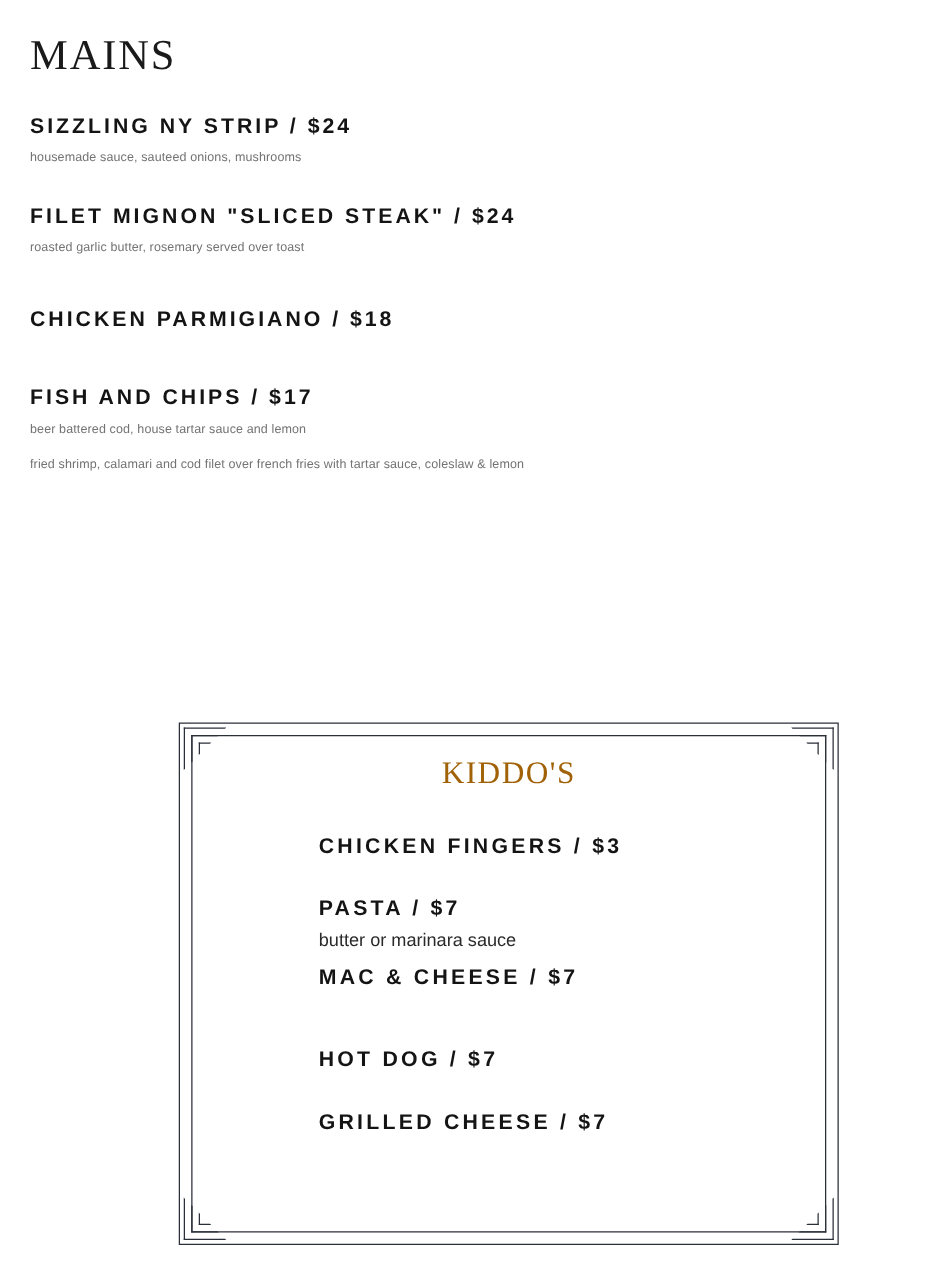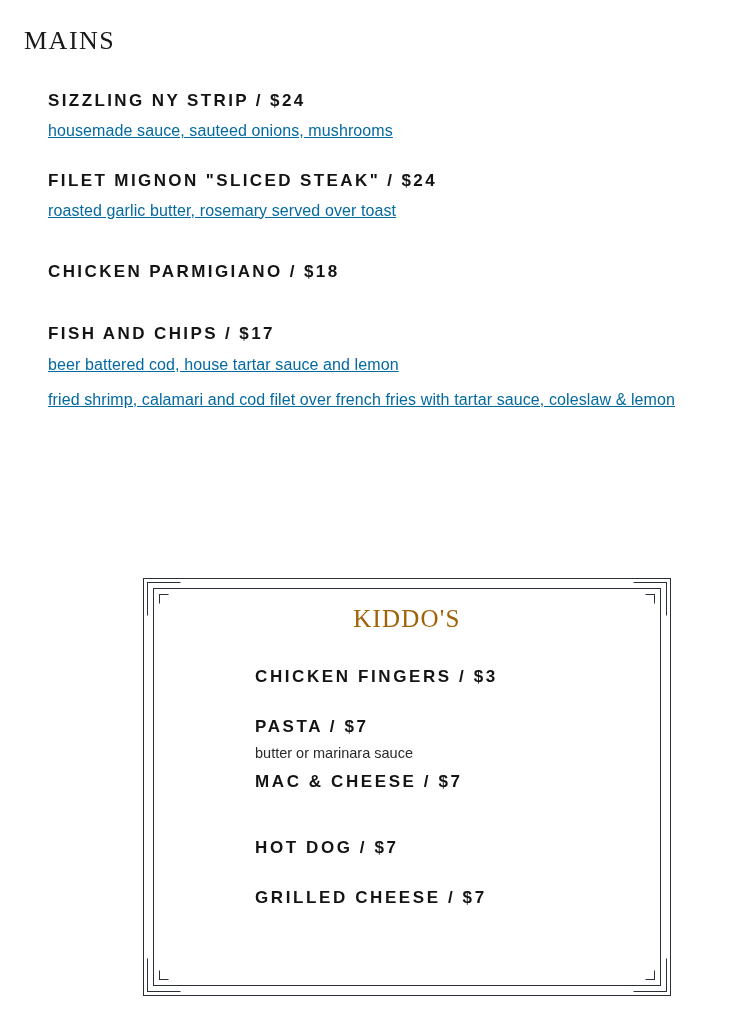--- a/index.html
+++ b/index.html
@@ -21,29 +21,29 @@
     width: 750px;
     height: 1018px;
   }
 
   
   .section-title {
     position: absolute;
     left: 24px;
     top: 26px;
     font-family: "Liberation Serif", serif;
-    font-size: 26px;
+    font-size: 34px;
     letter-spacing: 1.5px;
     color: #1a1a1a;
     font-weight: 400;
   }
 
   .mains-list {
     position: absolute;
-    left: 48px;
+    left: 24px;
     top: 90px;
     width: 690px;
   }
 
   .dish {
     margin-bottom: 0;
   }
 
   .dish-name {
     font-family: "Liberation Sans", sans-serif;
@@ -51,26 +51,25 @@
     font-size: 17px;
     letter-spacing: 2.4px;
     color: #141414;
     margin: 0;
     line-height: 1.3;
   }
 
   .dish-desc {
     font-family: "Liberation Sans", sans-serif;
     font-weight: 400;
-    font-size: 16px;
+    font-size: 10px;
     letter-spacing: 0.1px;
-    color: #0369a1;
+    color: #737373;
     margin: 8px 0 0 0;
     line-height: 1.35;
-    text-decoration: underline;
   }
 
   
   .kiddos-box {
     position: absolute;
     left: 143px;
     top: 578px;
     width: 528px;
     height: 418px;
   }

